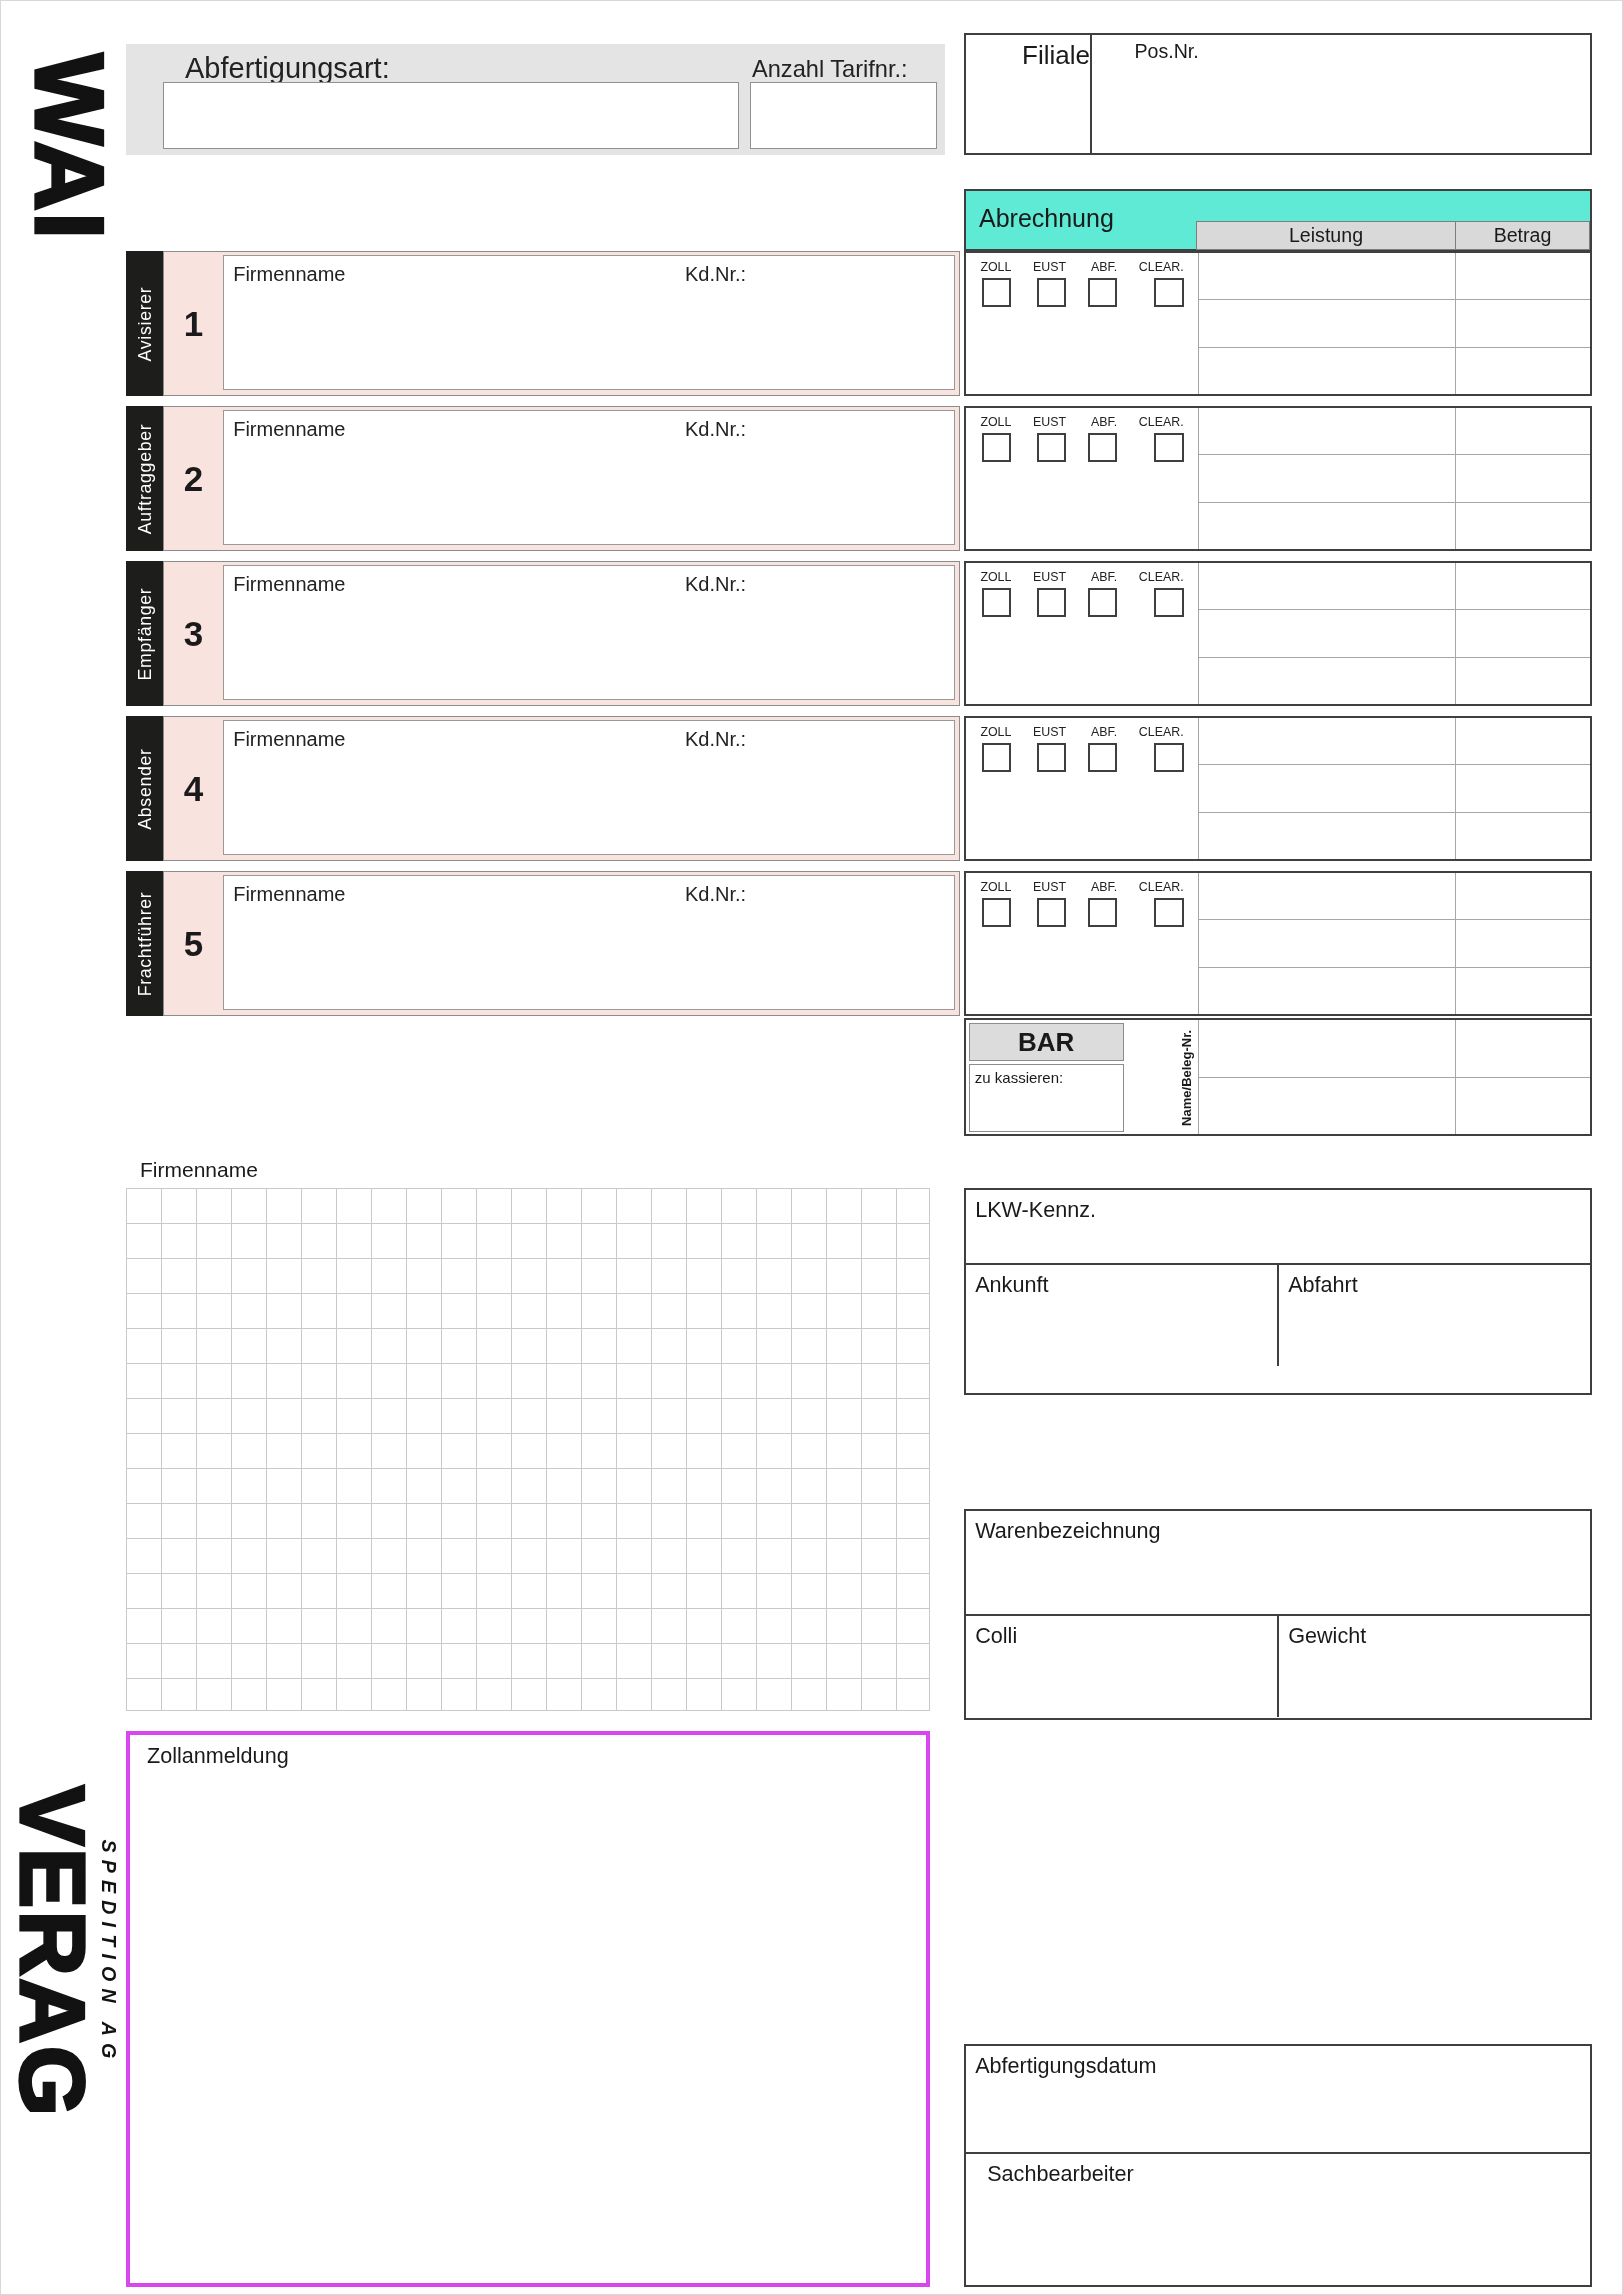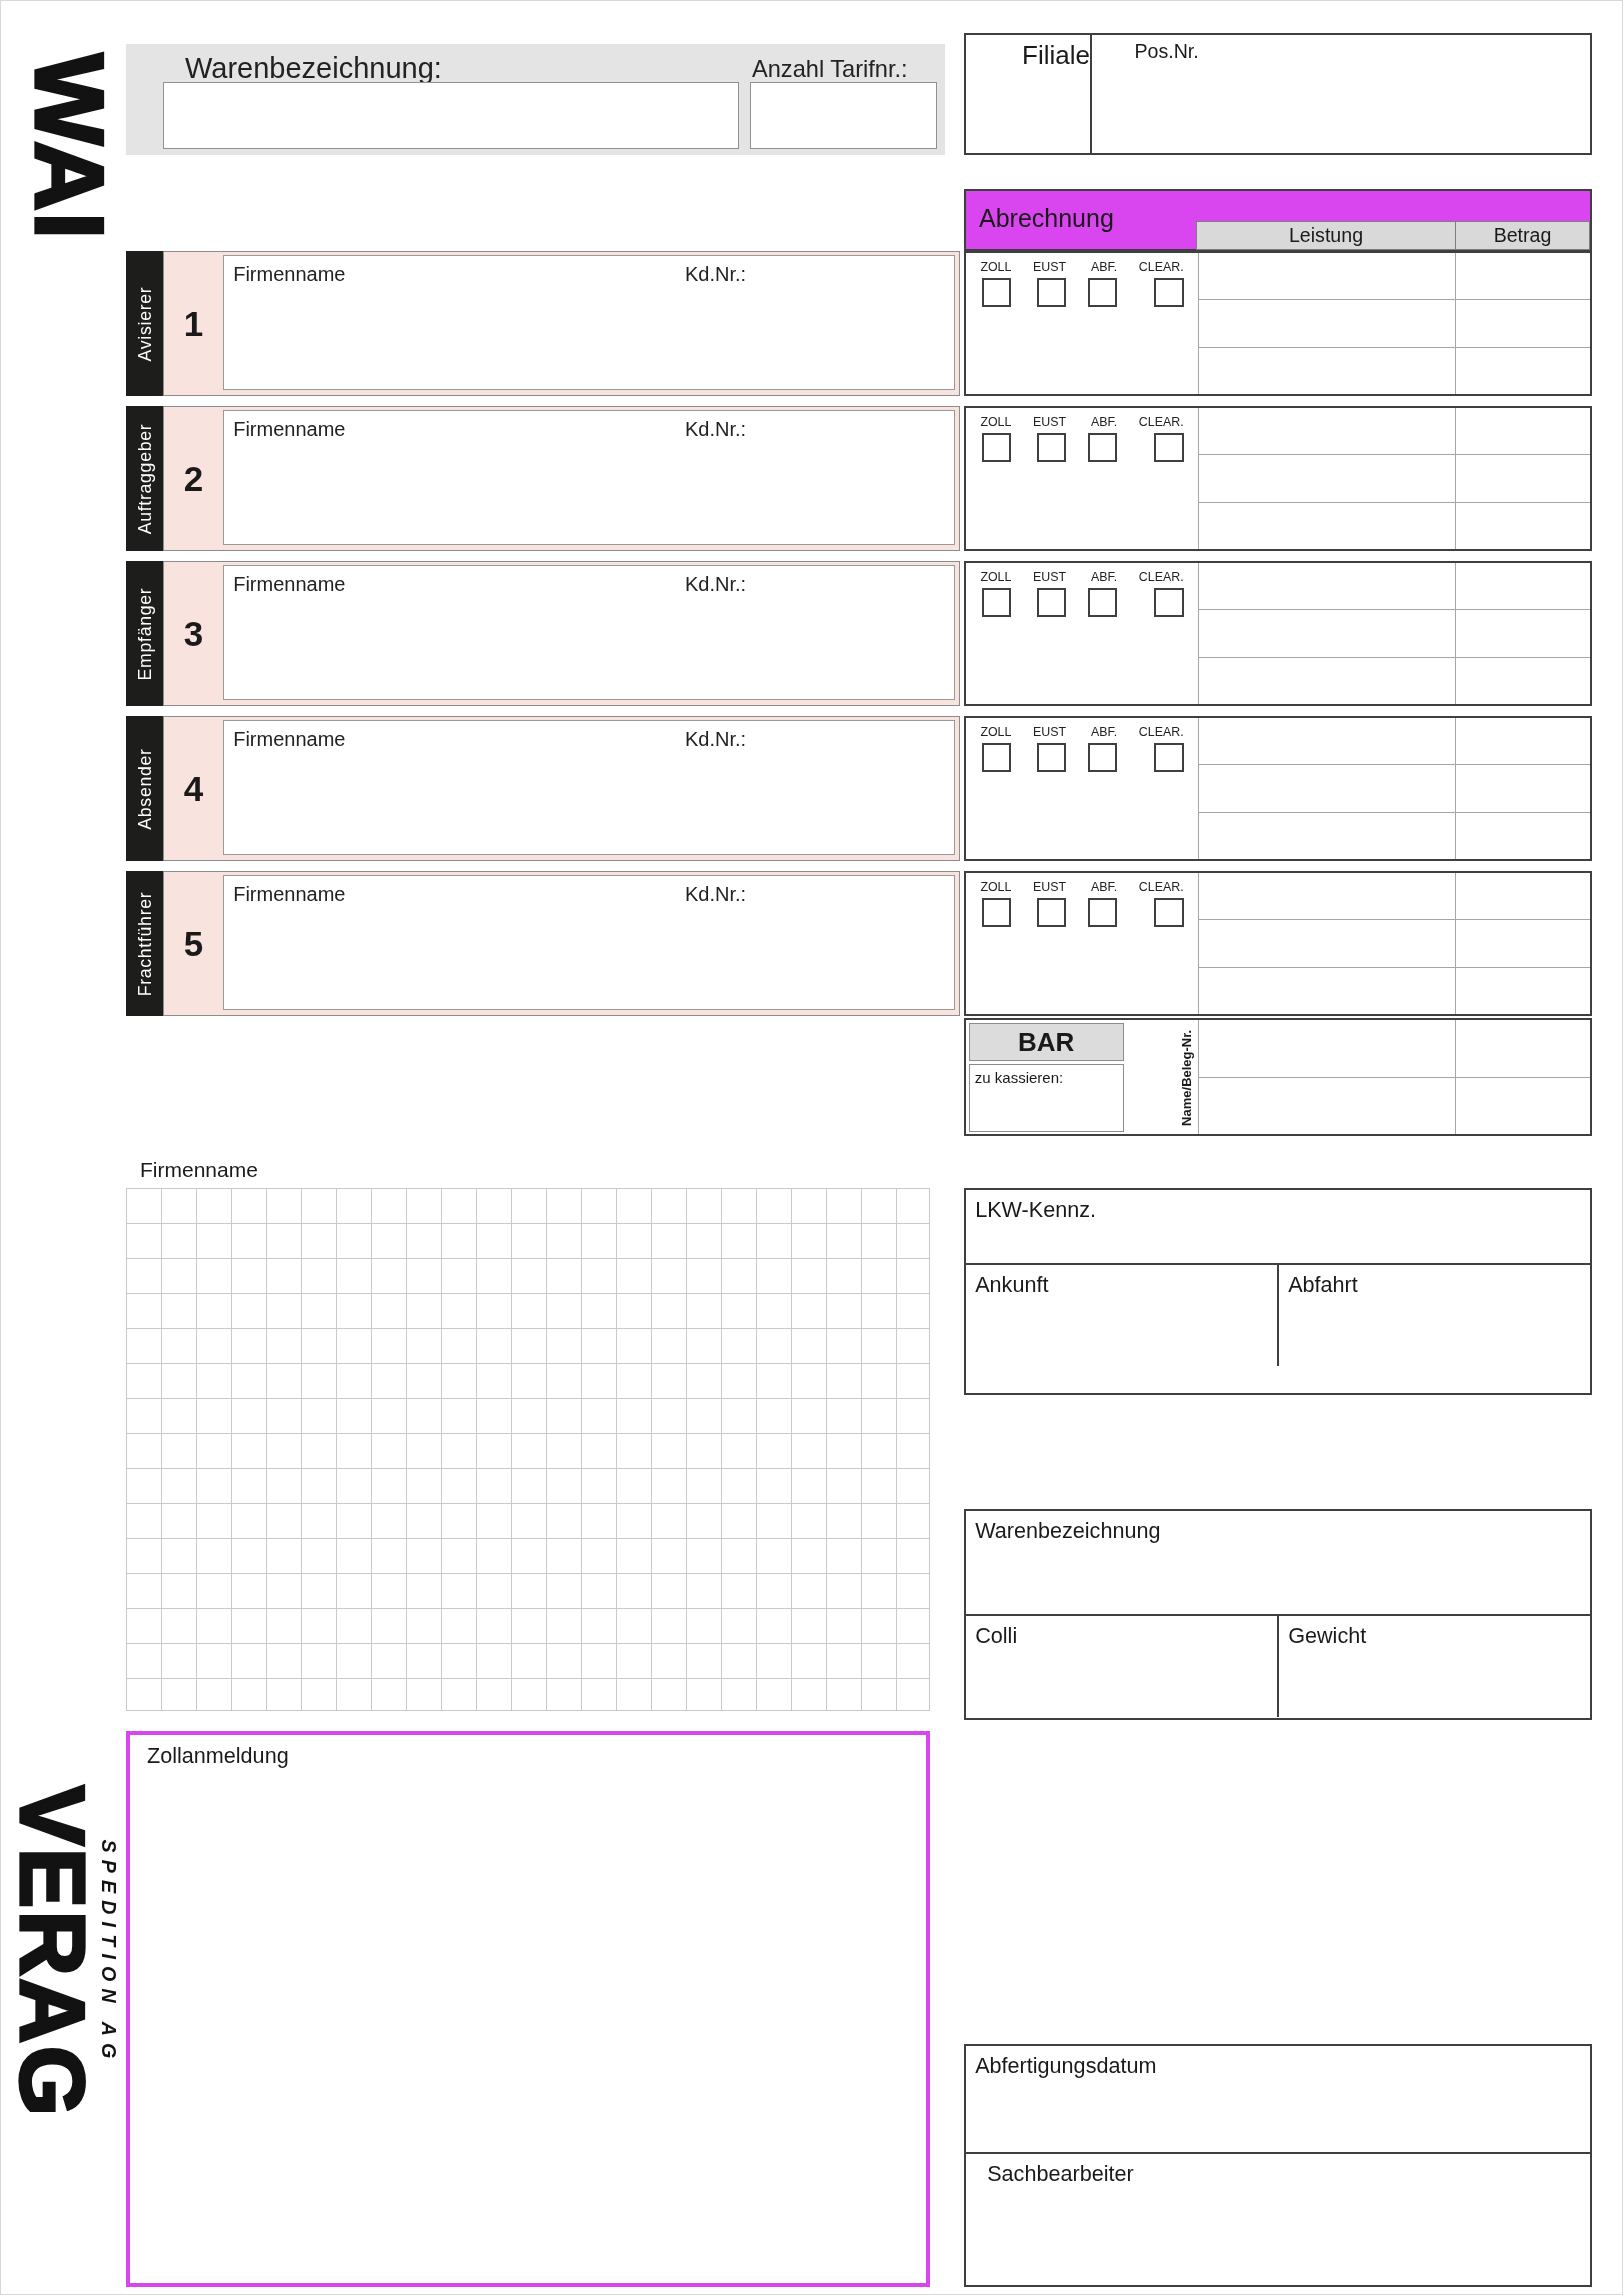--- a/index.html
+++ b/index.html
@@ -45,21 +45,21 @@
   .abf-label { position: absolute; left: 59px; top: 7.9px; font-size: 29px; color: #222; }
   .abf-input { position: absolute; left: 37px; top: 38px; width: 576px; height: 67px; background: #fff; border: 1.3px solid #909090; }
   .anz-label { position: absolute; left: 626px; top: 11.8px; font-size: 23.6px; color: #222; }
   .anz-input { position: absolute; left: 624px; top: 38px; width: 187px; height: 67px; background: #fff; border: 1.3px solid #909090; }
 
   .filiale-box { position: absolute; left: 964px; top: 33px; width: 628px; height: 122px; border: 2px solid #3f3f3f; background: #fff; }
   .filiale-cell { position: absolute; left: 0; top: 0; width: 126px; height: 100%; border-right: 2px solid #3f3f3f; padding: 5.2px 0 0 9.2px; font-size: 26px; text-align: right; }
   .posnr-cell { position: absolute; left: 158px; top: 0; right: 0; height: 100%; padding: 5.2px 0 0 10.5px; font-size: 19.6px; }
 
   
-  .abr-header { position: absolute; left: 964px; top: 189px; width: 628px; height: 62px; background: #d946ef; border: 2px solid #3f3f3f; }
+  .abr-header { position: absolute; left: 964px; top: 189px; width: 628px; height: 62px; background: #5eead4; border: 2px solid #3f3f3f; }
   .abr-title { position: absolute; left: 13px; top: 13px; font-size: 25px; color: #1a1a1a; }
   .leistung-cell-h, .betrag-cell-h {
     position: absolute; top: 30px; height: 29.4px; background: #d9d9d9; border: 1.3px solid #7d7d7d;
     display: flex; align-items: center; justify-content: center; font-size: 19.6px;
   }
   .leistung-cell-h { left: 230px; width: 260px; }
   .betrag-cell-h { left: 489px; width: 135px; }
 
   
   .row { position: absolute; left: 126px; width: 1466px; height: 145px; }
@@ -133,21 +133,21 @@
 </head>
 <body>
 
 <div class="page">
 
   <div class="wai">WAI</div>
   <div class="verag">VERAG</div>
   <div class="spedition">SPEDITION AG</div>
 
   <div class="topband">
-    <div class="abf-label">Warenbezeichnung:</div>
+    <div class="abf-label">Abfertigungsart:</div>
     <div class="abf-input"></div>
     <div class="anz-label">Anzahl Tarifnr.:</div>
     <div class="anz-input"></div>
   </div>
 
   <div class="filiale-box">
     <div class="filiale-cell">
       <span>Filiale</span>
     </div>
     <div class="posnr-cell">

